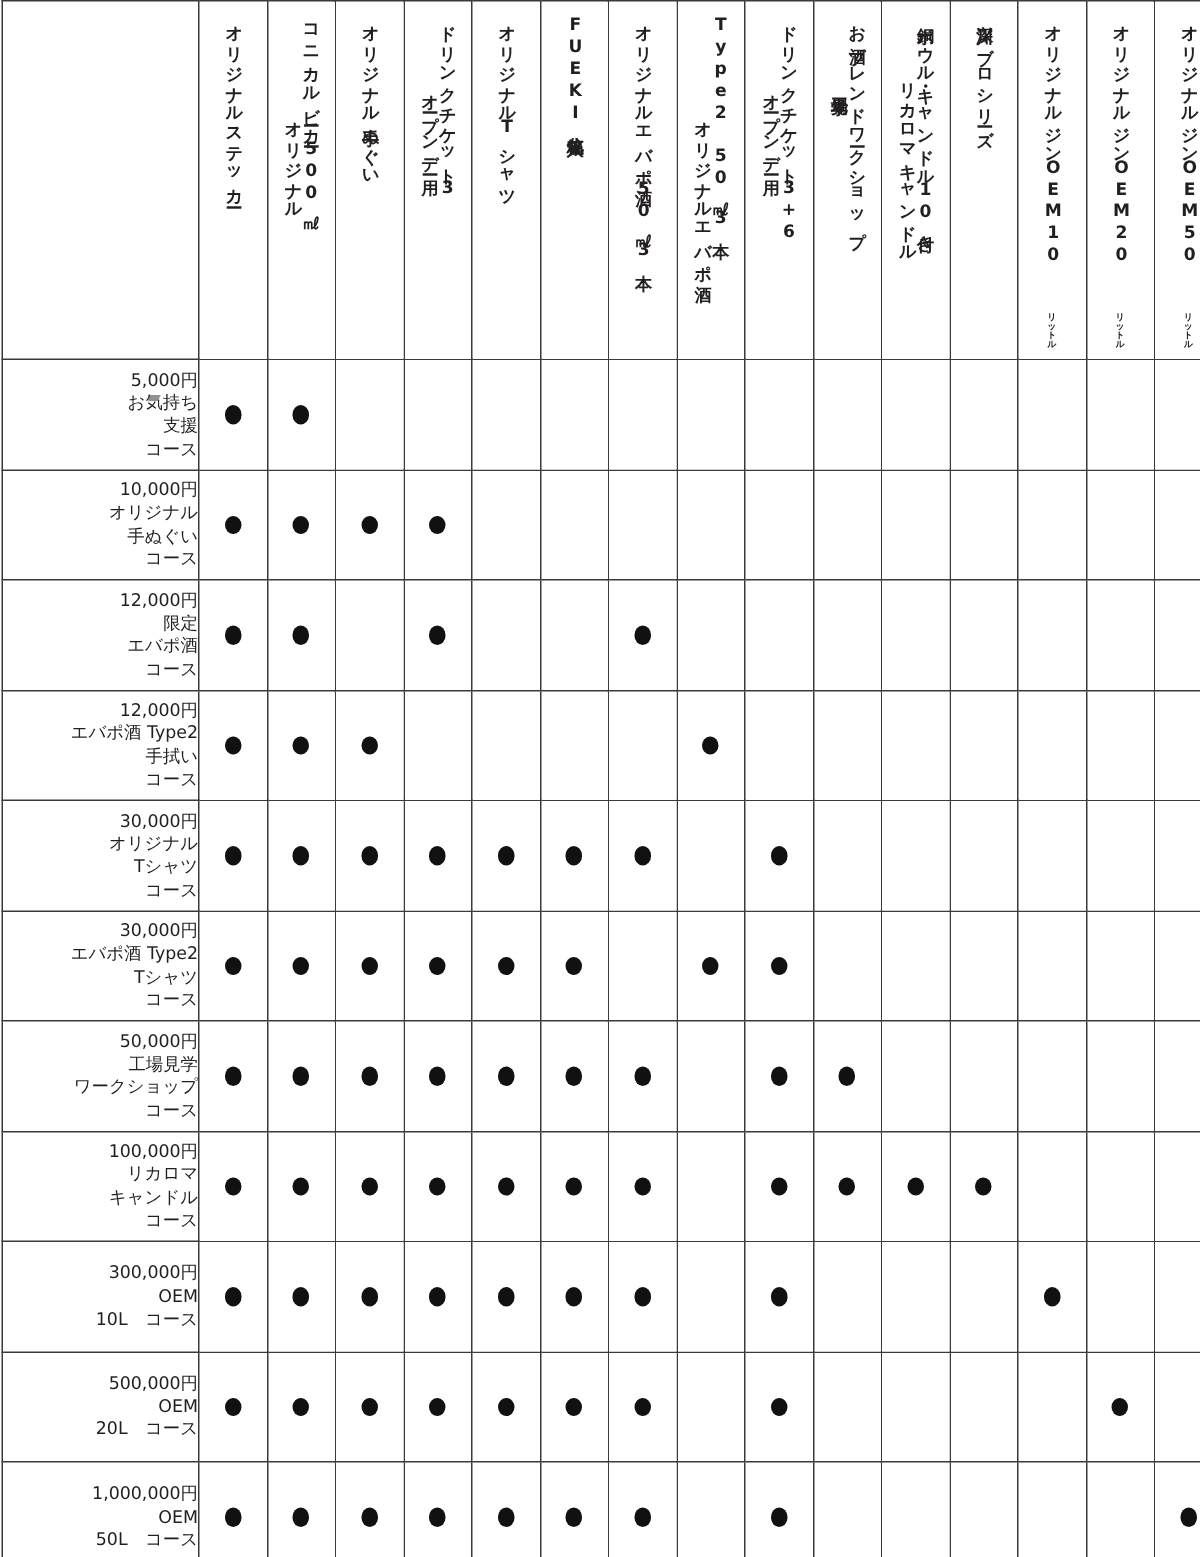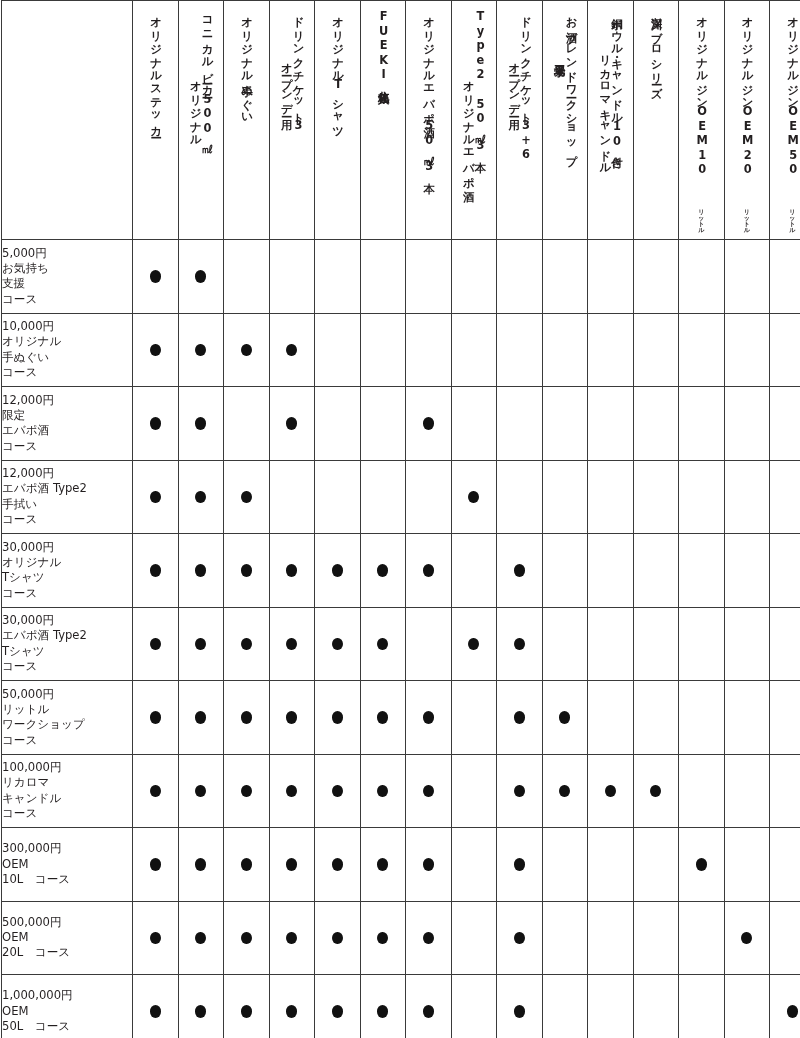--- a/index.html
+++ b/index.html
@@ -90,21 +90,21 @@
     text-align: center;
     margin-top: 2px;
     word-break: break-all;
     text-orientation: mixed;
   }
 
   
   .row-label {
     width: 130px;
     height: 72.5px;
-    text-align: left;
+    text-align: right;
     font-size: 11.6px;
     line-height: 1.32;
     color: #231f20;
     font-family: "DejaVu Sans", "Liberation Sans", sans-serif;
     padding: 2px 3px;
     background: #ffffff;
     white-space: pre-line;
   }
 
   .mark-cell {
@@ -401,21 +401,21 @@
         </td>
         <td class="mark-cell green"></td>
         <td class="mark-cell plain"></td>
         <td class="mark-cell green"></td>
         <td class="mark-cell plain"></td>
         <td class="mark-cell green"></td>
         <td class="mark-cell plain"></td>
       </tr>
       <tr>
         <td class="row-label">50,000円
-リットル
+工場見学
 ワークショップ
 コース</td>
         <td class="mark-cell green">
           <span class="dot"></span>
         </td>
         <td class="mark-cell plain">
           <span class="dot"></span>
         </td>
         <td class="mark-cell green">
           <span class="dot"></span>

